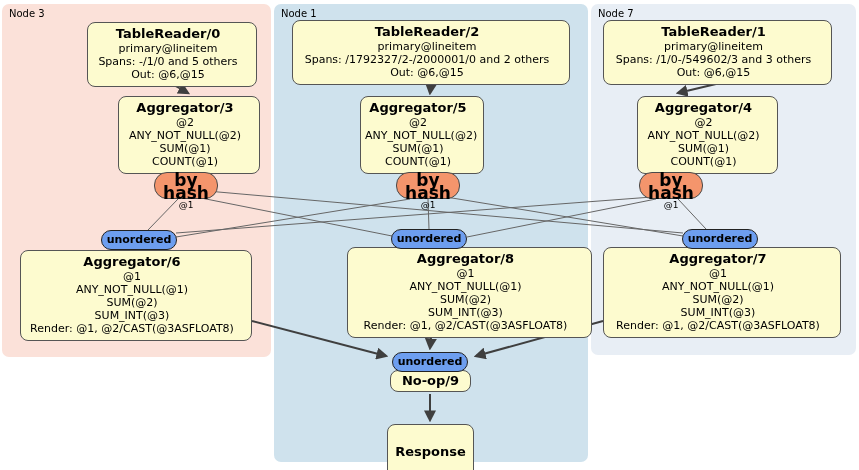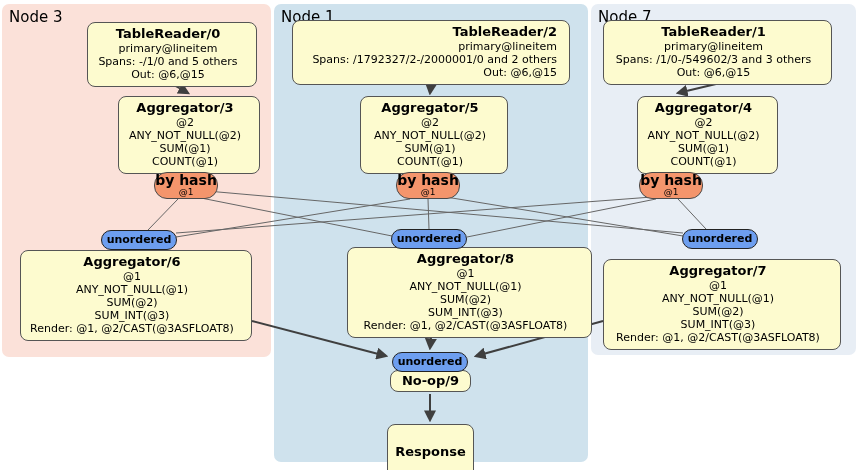--- a/index.html
+++ b/index.html
@@ -13,21 +13,21 @@
     overflow: hidden;
   }
   .region {
     position: absolute;
     border-radius: 7px;
   }
   .region-label {
     position: absolute;
     top: 4px;
     left: 7px;
-    font-size: 15px;
+    font-size: 10px;
     color: #000;
   }
   #region-node3 { left: 2px;   top: 4px; width: 269px; height: 353px; background: #fbe1d9; }
   #region-node1 { left: 274px; top: 4px; width: 314px; height: 458px; background: #cfe2ed; }
   #region-node2 { left: 591px; top: 4px; width: 265px; height: 351px; background: #e8eef5; }
 
   #edges { position: absolute; left: 0; top: 0; z-index: 2; }
 
   .pbox {
     position: absolute;
@@ -36,43 +36,43 @@
     border: 1px solid #555555;
     border-radius: 8px;
     padding: 3px 12px 5px 4px;
     text-align: center;
     color: #000;
   }
   .pbox .ptitle { font-size: 13px; font-weight: bold; line-height: 16px; white-space: nowrap; }
   .pbox .pline  { font-size: 11px; line-height: 13px; white-space: nowrap; }
 
   #box-tr0  { left: 87px;  top: 22px; width: 170px; }
-  #box-tr2  { left: 292px; top: 20px; width: 278px; text-align: right; }
+  #box-tr2  { left: 292px; top: 20px; width: 278px; }
   #box-tr1  { left: 603px; top: 20px; width: 229px; }
   #box-agg3 { left: 118px; top: 96px; width: 142px; }
-  #box-agg5 { left: 360px; top: 96px; width: 148px; }
+  #box-agg5 { left: 360px; top: 96px; width: 124px; }
   #box-agg4 { left: 637px; top: 96px; width: 141px; }
   #box-agg6 { left: 20px;  top: 250px; width: 232px; }
   #box-agg8 { left: 311px; top: 247px; width: 245px; margin-left: 36px; }
-  #box-agg7 { left: 603px; top: 247px; width: 238px; margin-top: 12px; }
+  #box-agg7 { left: 603px; top: 247px; width: 238px; }
   #box-noop     { left: 390px; top: 370px; width: 81px; padding: 2px 4px; }
   #box-response { left: 387px; top: 424px; width: 87px; padding: 19px 4px; }
 
   .router {
     position: absolute;
     z-index: 4;
     width: 64px;
     height: 27px;
     background: #f4956c;
     border: 1px solid #4a4a4a;
     border-radius: 13px;
     text-align: center;
     color: #000;
   }
-  .router .rlabel  { font-size: 14px; font-weight: bold; line-height: 13px; margin-top: 1px; }
+  .router .rlabel  { font-size: 17px; font-weight: bold; line-height: 13px; margin-top: 1px; }
   .router .rdetail { font-size: 9px;  line-height: 10px; }
   #router-agg3 { left: 154px; top: 172px; }
   #router-agg5 { left: 396px; top: 172px; }
   #router-agg4 { left: 639px; top: 172px; }
 
   .sync {
     position: absolute;
     z-index: 4;
     width: 76px;
     height: 20px;

